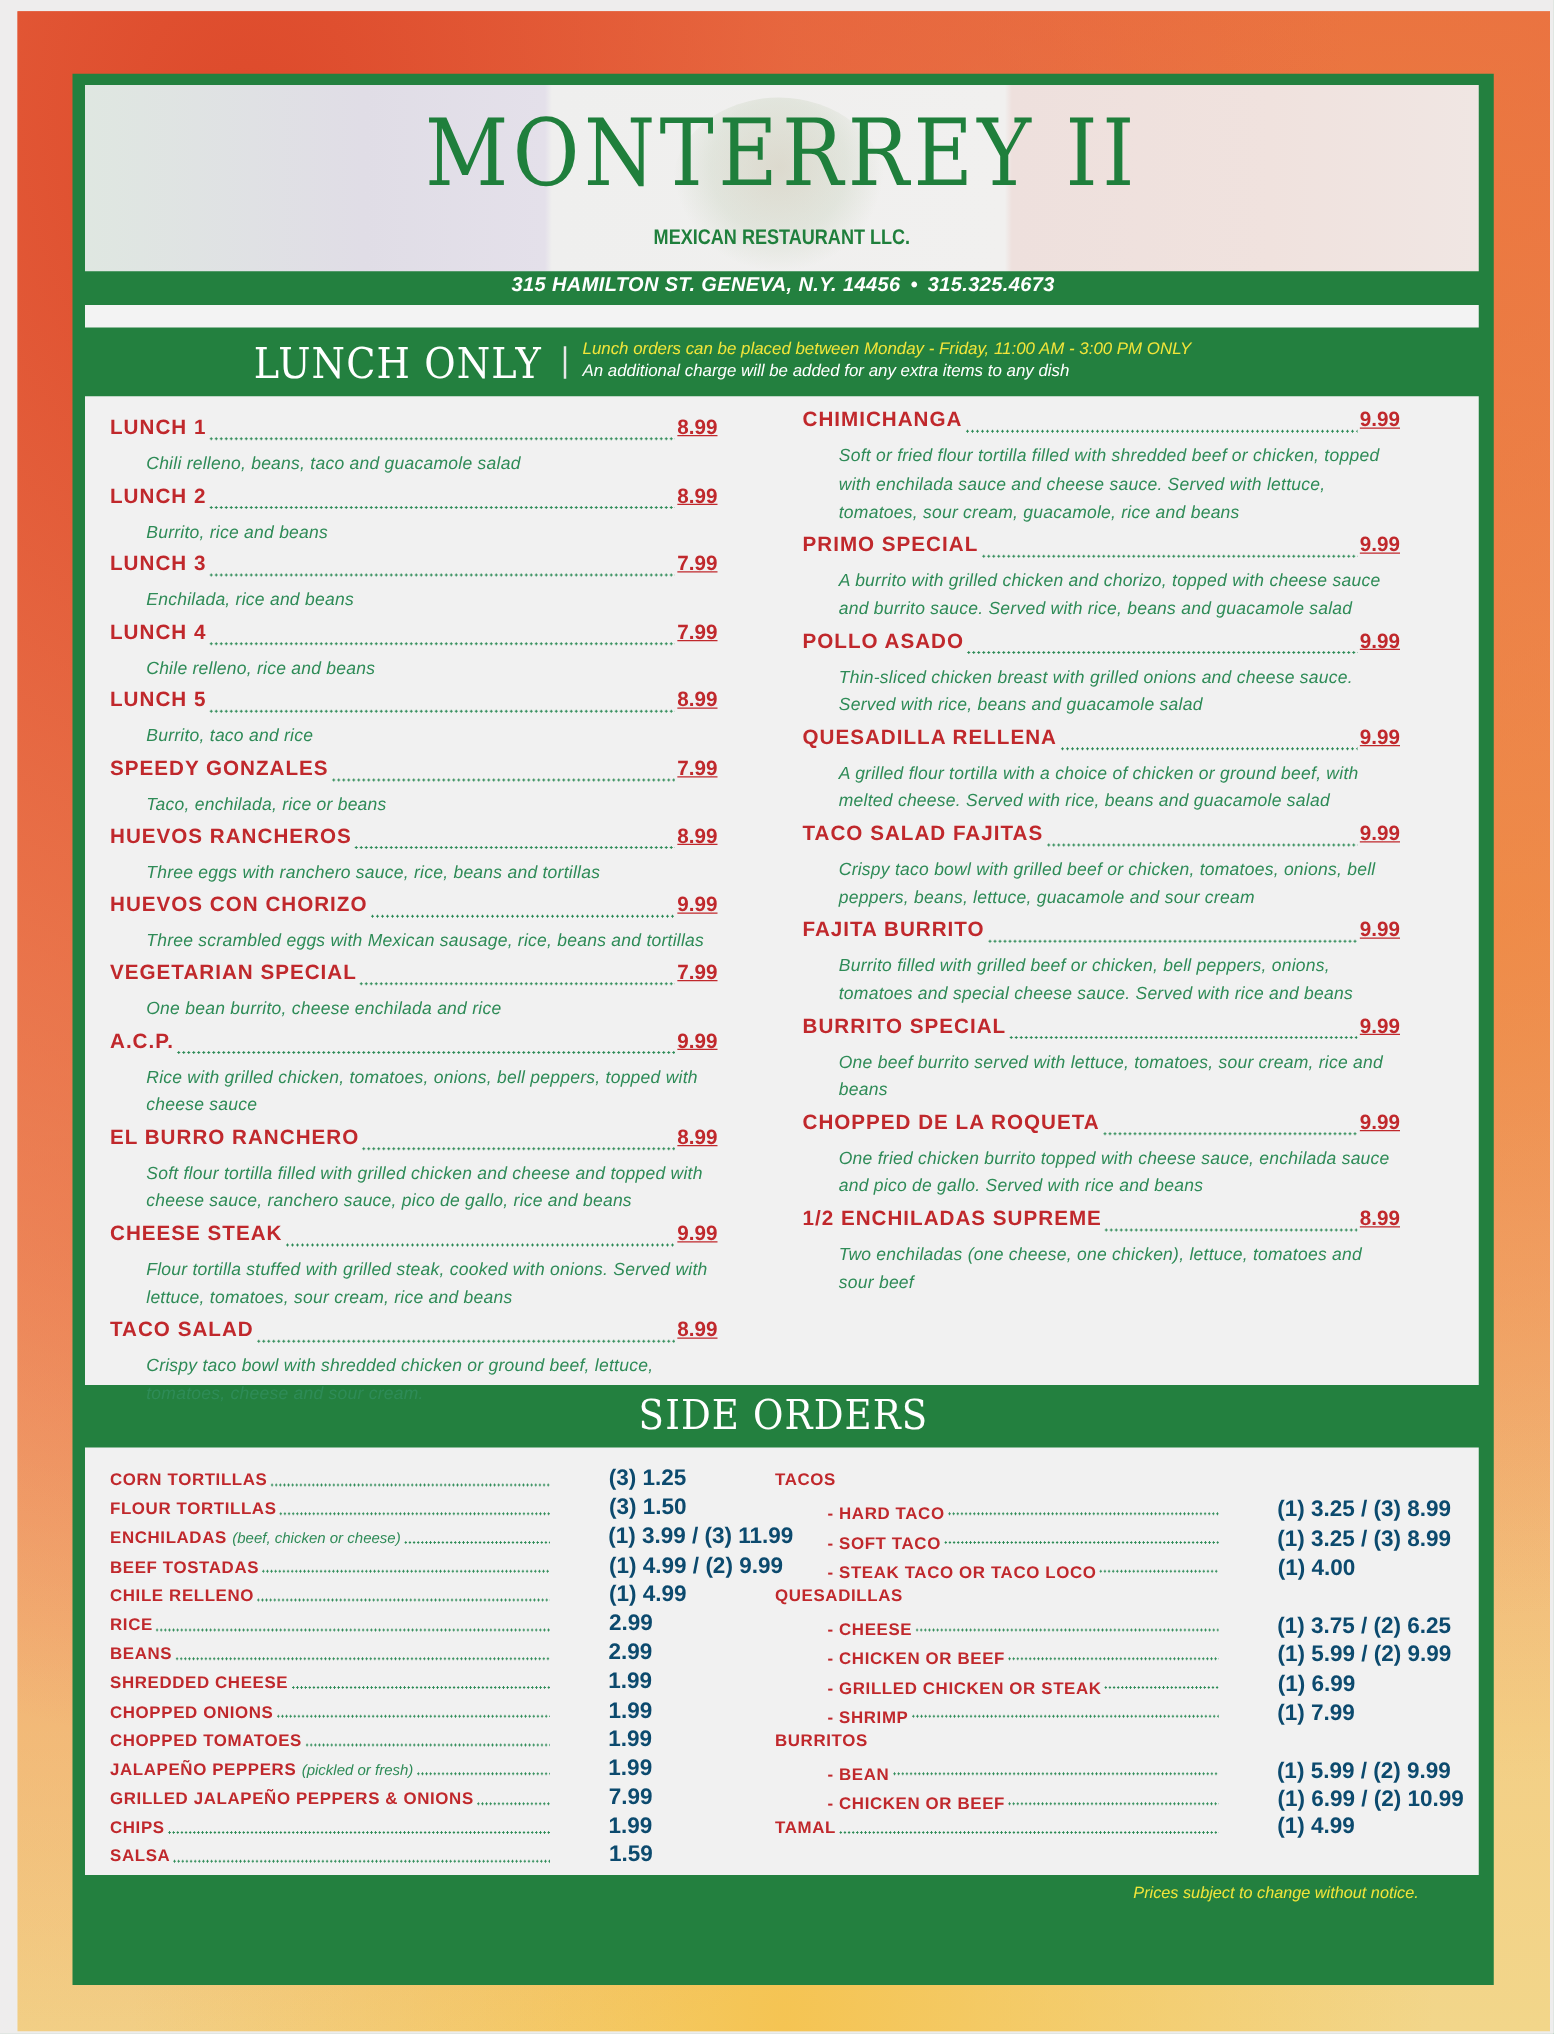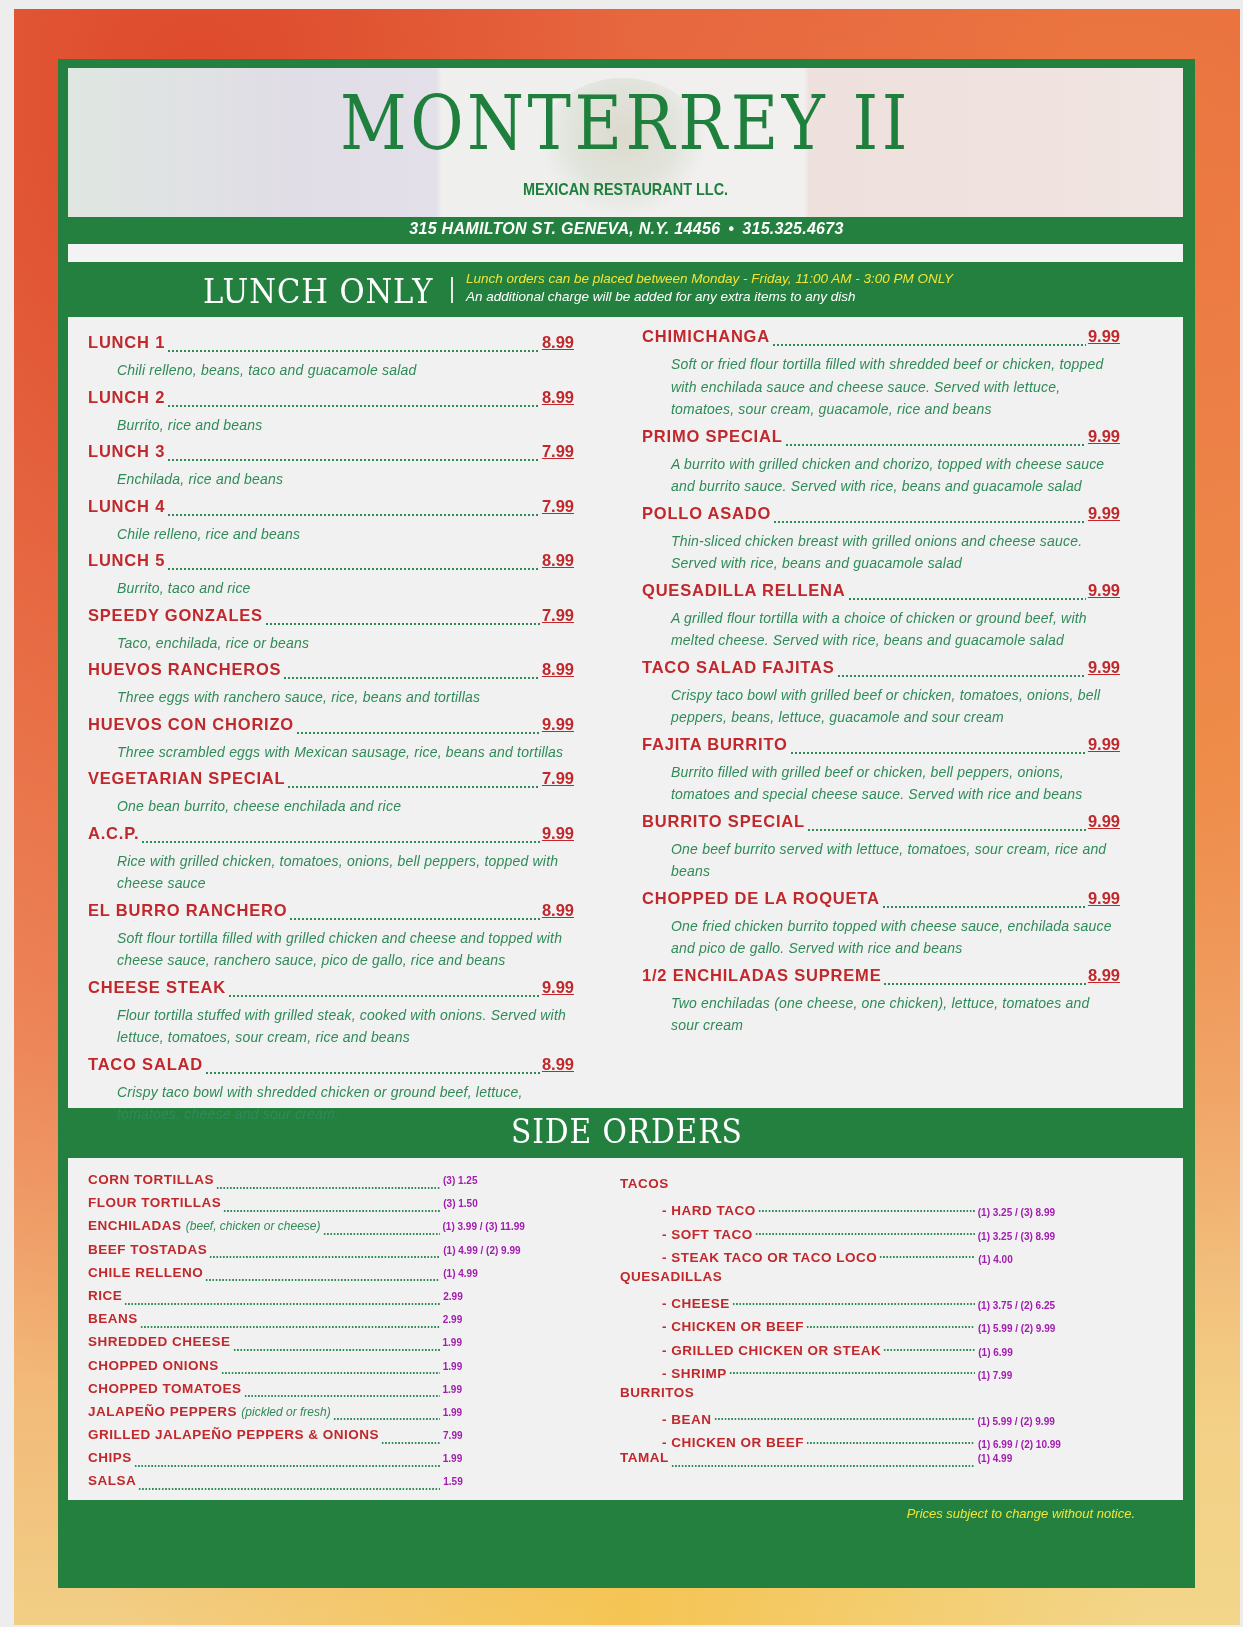--- a/index.html
+++ b/index.html
@@ -117,21 +117,21 @@
   .side-left { left: 20px; width: 485px; }
   .side-right { left: 552px; width: 490px; }
   .srow { display: flex; align-items: baseline; height: 23.2px; }
   .sname { color: #c0282c; font-weight: bold; font-size: 13.5px; letter-spacing: 0.5px; white-space: nowrap; }
   .snote { color: #2e8b57; font-style: italic; font-size: 12px; font-weight: normal; letter-spacing: 0; }
   .sleader {
     flex: 0 0 auto; height: 4px; align-self: center; margin: 8px 3px 0 2px;
     background-image: radial-gradient(circle, #2e8b57 0.8px, transparent 1px);
     background-size: 3.3px 4px; background-repeat: repeat-x;
   }
-  .sprice { color: #a21caf; font-weight: bold; font-size: 10px; white-space: nowrap; }
+  .sprice { color: #0c4a6e; font-weight: bold; font-size: 18px; white-space: nowrap; margin-left: 44px; }
   .scat { color: #c0282c; font-weight: bold; font-size: 13.5px; letter-spacing: 0.5px; height: 23.2px; line-height: 23.2px; }
   .sub { padding-left: 42px; align-items: flex-end; }
 
   .footer-note {
     position: absolute; left: 58px; width: 1077px; top: 1506px; text-align: right;
     color: #f2e53a; font-style: italic; font-size: 13px;
   }
 </style>
 </head>
 <body>
@@ -329,21 +329,21 @@
           <span class="item-price">9.99</span>
         </div>
         <div class="item-desc">One fried chicken burrito topped with cheese sauce, enchilada sauce and pico de gallo. Served with rice and beans</div>
       </div>
       <div class="item">
         <div class="item-row">
           <span class="item-name">1/2 ENCHILADAS SUPREME</span>
           <span class="leader"></span>
           <span class="item-price">8.99</span>
         </div>
-        <div class="item-desc">Two enchiladas (one cheese, one chicken), lettuce, tomatoes and sour cream</div>
+        <div class="item-desc">Two enchiladas (one cheese, one chicken), lettuce, tomatoes and sour beef</div>
       </div>
     </div>
 </div>
 
 <div class="side-head">
   <span class="side-title">SIDE ORDERS</span>
 </div>
 
 <div class="side-panel">
   <div class="side-col side-left" id="side-left">

